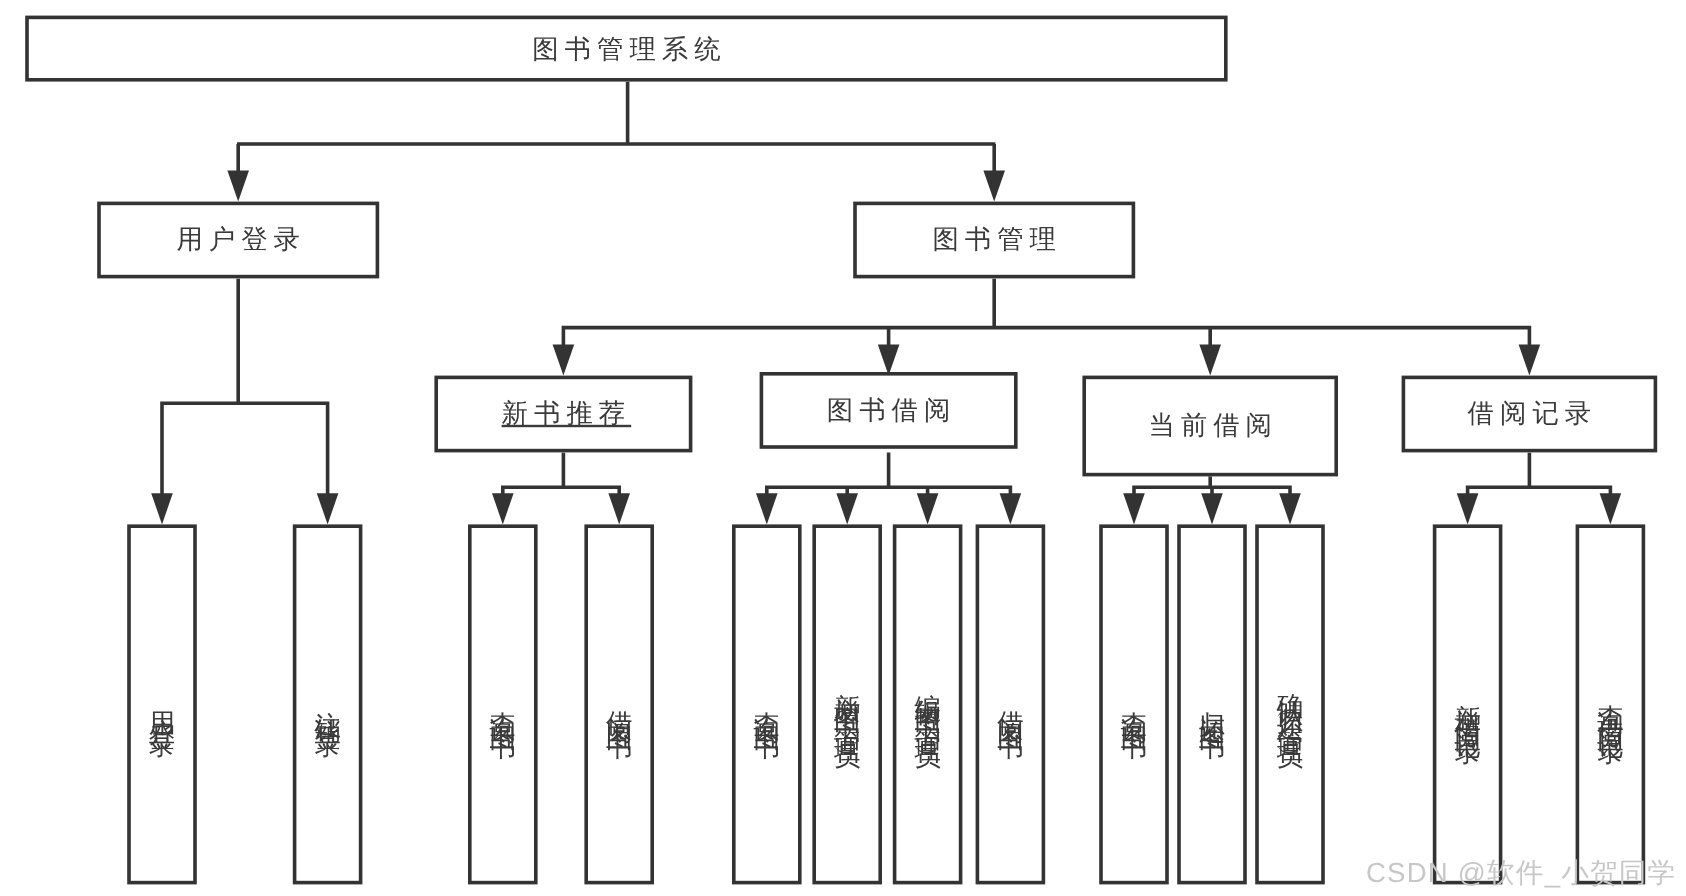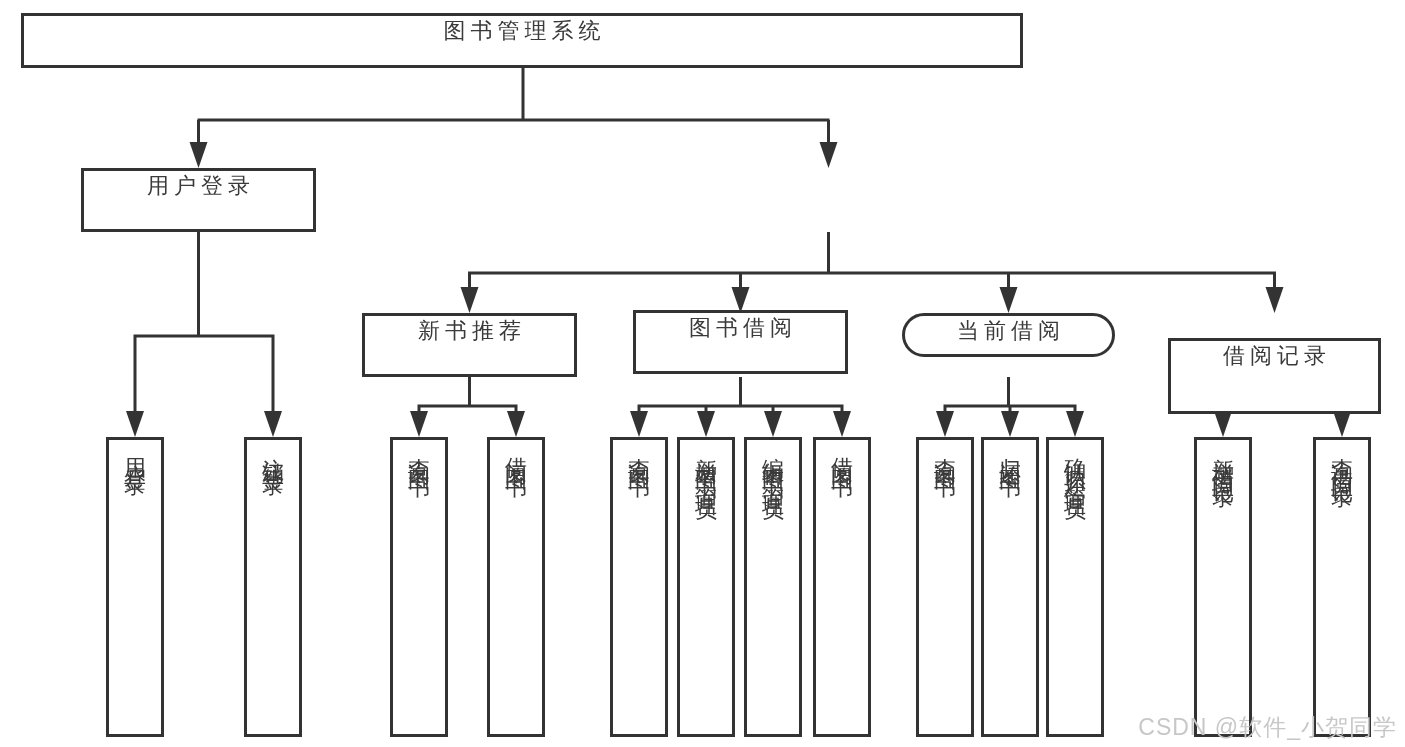--- a/index.html
+++ b/index.html
@@ -16,20 +16,21 @@
     left: 0; top: 0;
     width: 1405px; height: 747px;
   }
   .node {
     position: absolute;
     box-sizing: border-box;
     background: #ffffff;
     border: 3px solid #333333;
     color: #3a3a3a;
     display: flex;
+    align-items: center;
     justify-content: center;
     font-size: 22px;
     z-index: 2;
   }
   .node.h span {
     display: block;
     letter-spacing: 5px;
     text-indent: 5px;
     white-space: nowrap;
   }
@@ -91,31 +92,34 @@
     </g>
   </svg>
 
   <div class="node h" style="left:21px; top:13px; width:1002px; height:55px;">
     <span>图书管理系统</span>
   </div>
 
   <div class="node h" style="left:81px; top:168px; width:235px; height:64px;">
     <span>用户登录</span>
   </div>
+  <div class="node h" style="left:711px; top:168px; width:235px; height:64px;">
+    <span>图书管理</span>
+  </div>
 
-  <div class="node h" style="left:362px; top:313px; width:215px; height:64px;">
+  <div class="node h" style="left:362px; top:313px; width:215px; height:64px;text-decoration:underline;">
     <span>新书推荐</span>
   </div>
   <div class="node h" style="left:633px; top:310px; width:215px; height:64px;">
     <span>图书借阅</span>
   </div>
-  <div class="node h" style="left:902px; top:313px; width:213px; height:44px;border-radius:27px;">
+  <div class="node h" style="left:902px; top:313px; width:213px; height:84px;">
     <span>当前借阅</span>
   </div>
-  <div class="node h" style="left:1168px; top:313px; width:213px; height:76px;margin-top:25px;">
+  <div class="node h" style="left:1168px; top:313px; width:213px; height:64px;">
     <span>借阅记录</span>
   </div>
 
   <div class="node v" style="left:106px; top:437px; width:58px; height:300px;">
     <span>用户登录</span>
   </div>
   <div class="node v" style="left:244px; top:437px; width:58px; height:300px;">
     <span>注销登录</span>
   </div>
 

